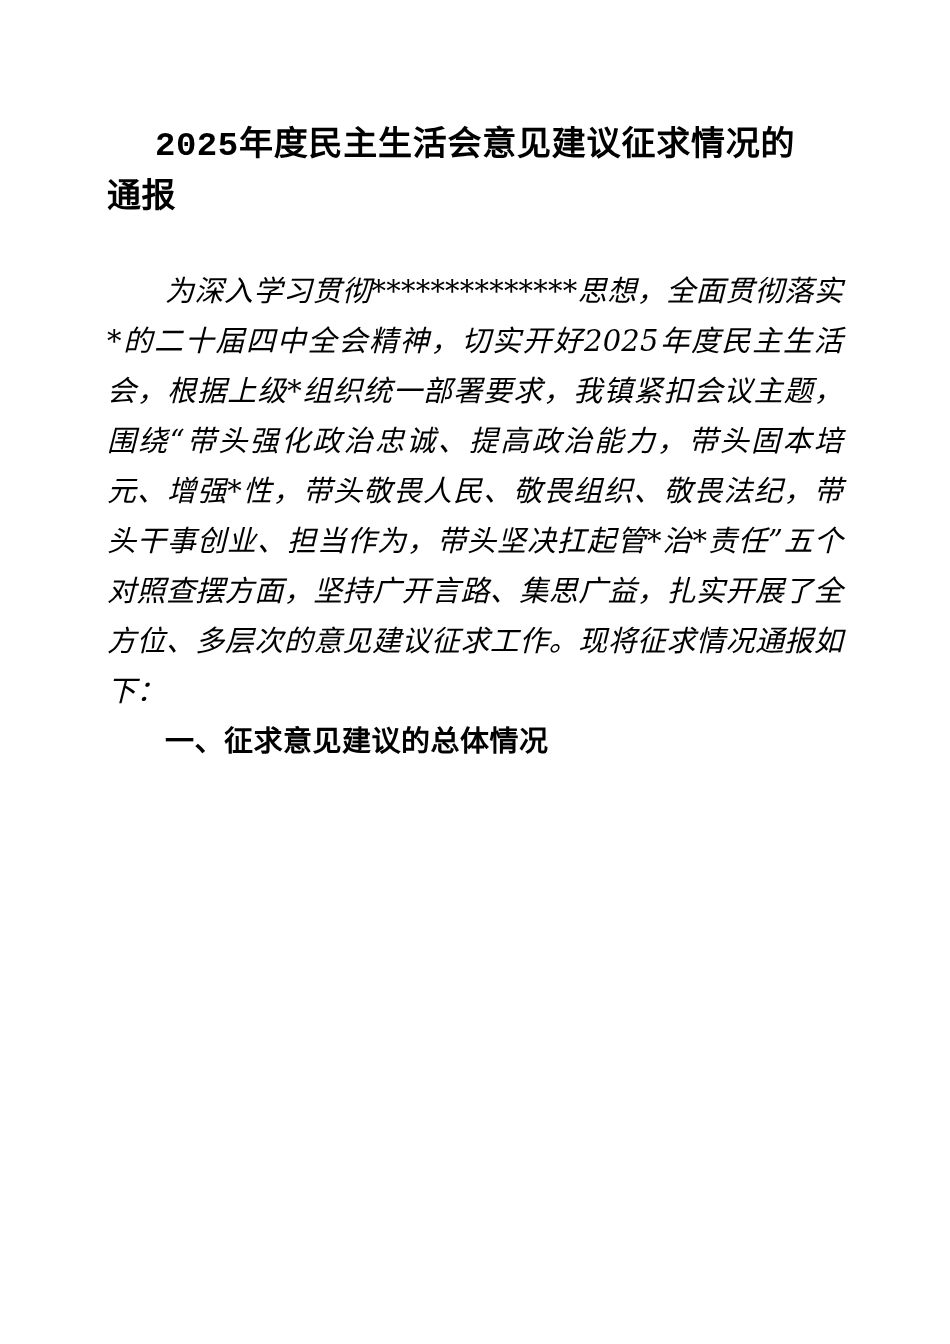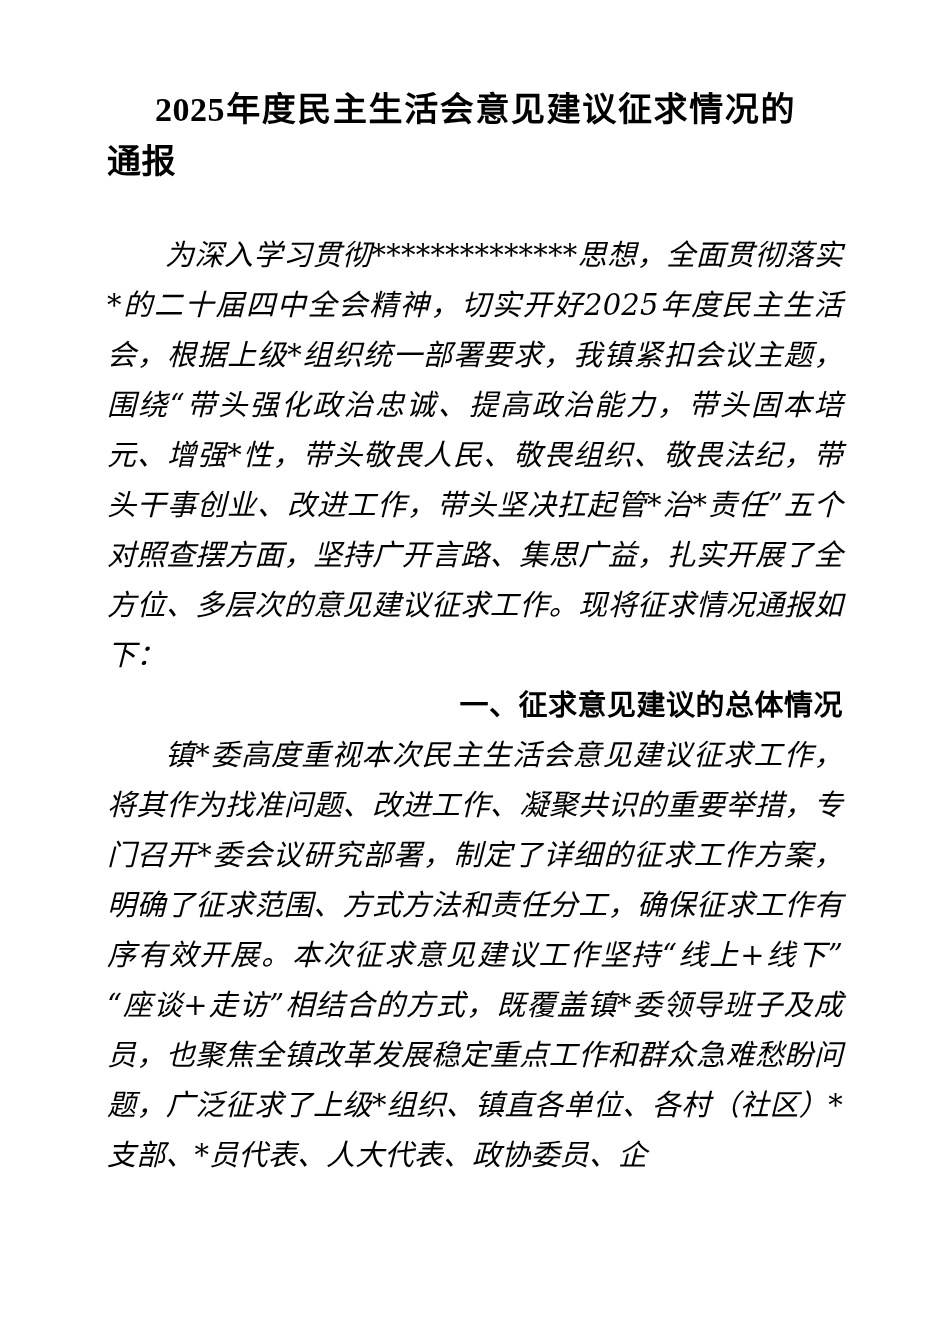--- a/index.html
+++ b/index.html
@@ -23,22 +23,22 @@
   .doc-body {
     position: absolute;
     left: 107px;
     top: 0;
     width: 736px;   
   }
 
   
   .doc-title {
     margin: 0;
-    padding-top: 84px;
-    font-family: Liberation Serif, serif;
+    padding-top: 120px;
+    font-family: Liberation Mono, monospace;
     font-weight: bold;
     font-size: 34px;
     line-height: 52px;
     text-align: center;
     color: #000000;
     letter-spacing: 0.5px;
   }
   .doc-title .title-line {
     display: block;
   }
@@ -72,39 +72,38 @@
 
   
   .section-heading {
     margin: 0;
     font-family: "Liberation Sans", "DejaVu Sans", sans-serif;
     font-weight: bold;
     font-size: 29px;
     line-height: 50px;
     color: #000000;
     text-indent: 58px;
-    text-align: right;
+    text-align: left;
     letter-spacing: 0.5px;
   }
 
   .para-after-heading {
     margin-top: 0;
   }
 </style>
 </head>
 <body>
 
 <div class="page">
   <div class="doc-body">
 
     <h1 class="doc-title">
       <span class="title-line title-line-1">2025年度民主生活会意见建议征求情况的</span>
       <span class="title-line title-line-2">通报</span>
     </h1>
 
-    <p class="para para-lead">为深入学习贯彻**************思想，全面贯彻落实*的二十届四中全会精神，切实开好2025年度民主生活会，根据上级*组织统一部署要求，我镇紧扣会议主题，围绕“带头强化政治忠诚、提高政治能力，带头固本培元、增强*性，带头敬畏人民、敬畏组织、敬畏法纪，带头干事创业、改进工作，带头坚决扛起管*治*责任”五个对照查摆方面，坚持广开言路、集思广益，扎实开展了全方位、多层次的意见建议征求工作。现将征求情况通报如下：</p>
+    <p class="para para-lead">为深入学习贯彻**************思想，全面贯彻落实*的二十届四中全会精神，切实开好2025年度民主生活会，根据上级*组织统一部署要求，我镇紧扣会议主题，围绕“带头强化政治忠诚、提高政治能力，带头固本培元、增强*性，带头敬畏人民、敬畏组织、敬畏法纪，带头干事创业、担当作为，带头坚决扛起管*治*责任”五个对照查摆方面，坚持广开言路、集思广益，扎实开展了全方位、多层次的意见建议征求工作。现将征求情况通报如下：</p>
 
     <h2 class="section-heading">一、征求意见建议的总体情况</h2>
 
-    <p class="para para-after-heading">镇*委高度重视本次民主生活会意见建议征求工作，将其作为找准问题、改进工作、凝聚共识的重要举措，专门召开*委会议研究部署，制定了详细的征求工作方案，明确了征求范围、方式方法和责任分工，确保征求工作有序有效开展。本次征求意见建议工作坚持“线上+线下”“座谈+走访”相结合的方式，既覆盖镇*委领导班子及成员，也聚焦全镇改革发展稳定重点工作和群众急难愁盼问题，广泛征求了上级*组织、镇直各单位、各村（社区）*支部、*员代表、人大代表、政协委员、企</p>
 
   </div>
 </div>
 
 </body></html>

